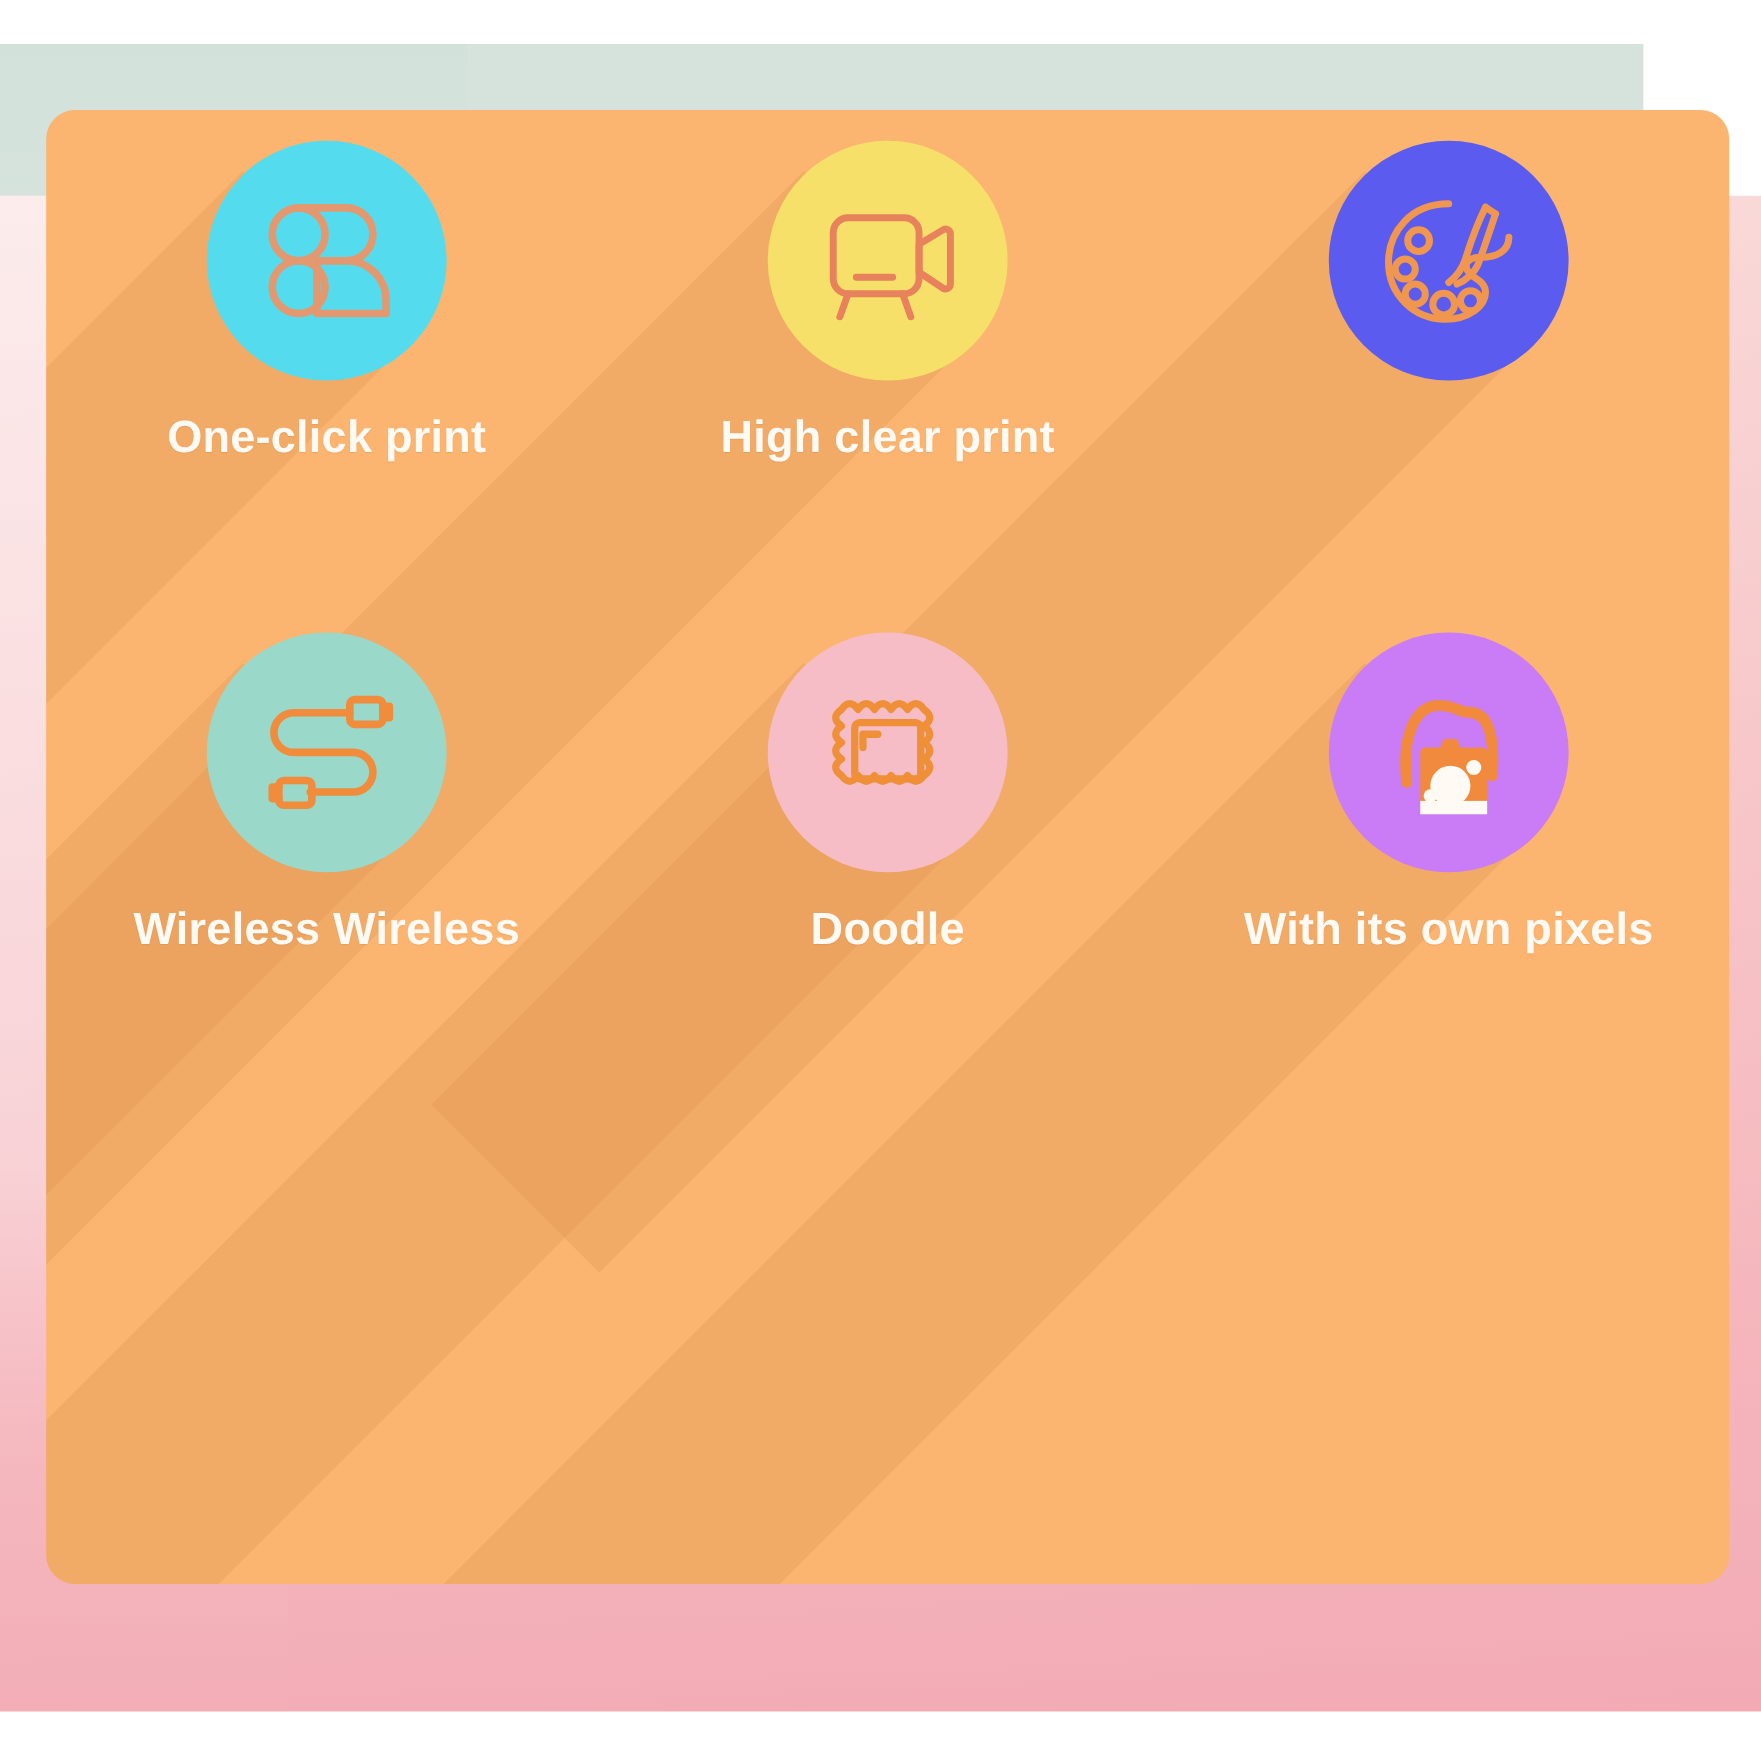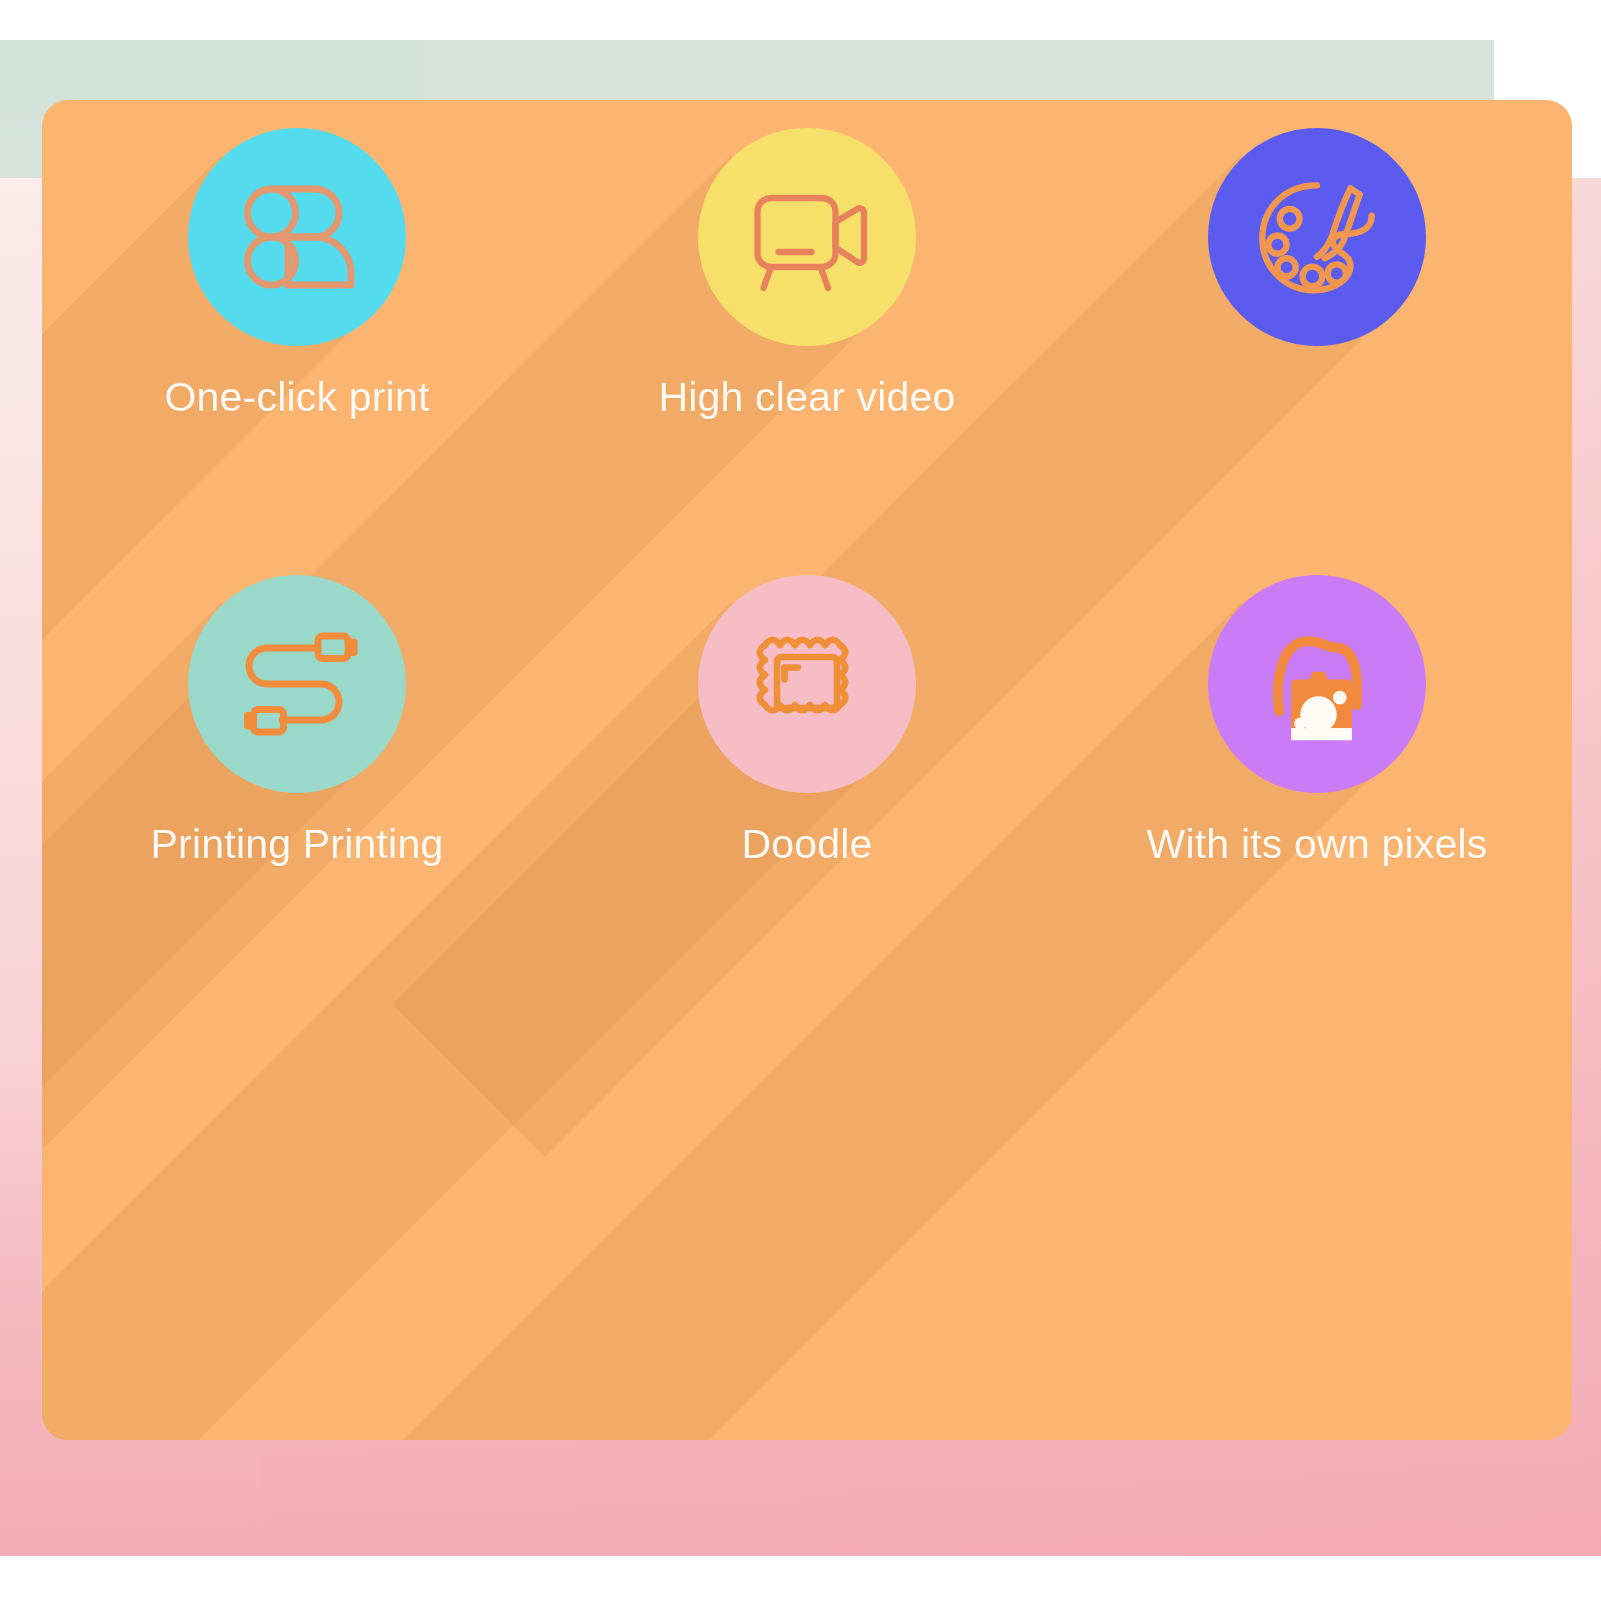--- a/index.html
+++ b/index.html
@@ -132,21 +132,21 @@
   }
 
   .circle svg { display: block; }
 
   .label {
     position: relative;
     z-index: 3;
     margin-top: 28px;
     color: #fffaf4;
     font-size: 41px;
-    font-weight: normal;
+    font-weight: bold;
     letter-spacing: 0.2px;
     text-align: center;
     white-space: nowrap;
     text-shadow: 0 1px 1px rgba(180,110,50,0.18);
   }
 </style>
 </head>
 <body>
 
 <div id="stage">
@@ -183,21 +183,21 @@
           <span>
             <svg width="150" height="150" viewBox="0 0 100 100" fill="none" stroke="#e8825c" stroke-width="4.2" stroke-linecap="round" stroke-linejoin="round">
               <rect x="17" y="24" width="52" height="46" rx="9"></rect>
               <path d="M69 40 L84 31 a3 3 0 0 1 4 3 v30 a3 3 0 0 1 -4 3 L69 57 Z"></path>
               <line x1="31" y1="60" x2="53" y2="60"></line>
               <line x1="26" y1="70" x2="21" y2="84"></line>
               <line x1="59" y1="70" x2="64" y2="84"></line>
             </svg>
           </span>
         </div>
-        <div class="label">High clear video</div>
+        <div class="label">High clear print</div>
       </div>
 
 
       <div class="cell">
         <div class="longshadow"></div>
         <div class="circle" style="background:#5b5bef">
           <span>
             <svg width="152" height="152" viewBox="0 0 100 100" fill="none" stroke="#f0964f" stroke-width="4.2" stroke-linecap="round" stroke-linejoin="round">
               <path d="M50 16 C27 16 14 33 14 51 C14 70 29 85 48 85 C62 85 72 77 72 69 C72 62 65 61 62 57 C58 52 62 48 69 48 C79 48 86 44 86 36"></path>
               <circle cx="32" cy="38" r="6.5"></circle>
@@ -220,21 +220,21 @@
           <span>
             <svg width="150" height="150" viewBox="0 0 100 100" fill="none" stroke="#f08c3c" stroke-width="4.6" stroke-linecap="round" stroke-linejoin="round">
               <path d="M64 26 H30 a12 12 0 0 0 0 24 H66 a12 12 0 0 1 0 24 H40"></path>
               <rect x="64" y="18" width="20" height="15" rx="3"></rect>
               <path d="M84 22 h4 v7 h-4"></path>
               <rect x="21" y="67" width="20" height="15" rx="3"></rect>
               <path d="M21 71 h-4 v7 h4"></path>
             </svg>
           </span>
         </div>
-        <div class="label">Printing Printing</div>
+        <div class="label">Wireless Wireless</div>
       </div>
 
       <div class="cell">
         <div class="longshadow"></div>
         <div class="circle" style="background:#f7bdc7">
           <span>
             <svg width="150" height="150" viewBox="0 0 100 100" fill="none" stroke="#ef9038" stroke-width="4.4" stroke-linecap="round" stroke-linejoin="round">
               <path d="M22 24
                        q5 -7 10 0 q5 -7 10 0 q5 -7 10 0 q5 -7 10 0 q5 -7 10 0
                        q7 5 0 10 q7 5 0 10 q7 5 0 10 q7 5 0 10

